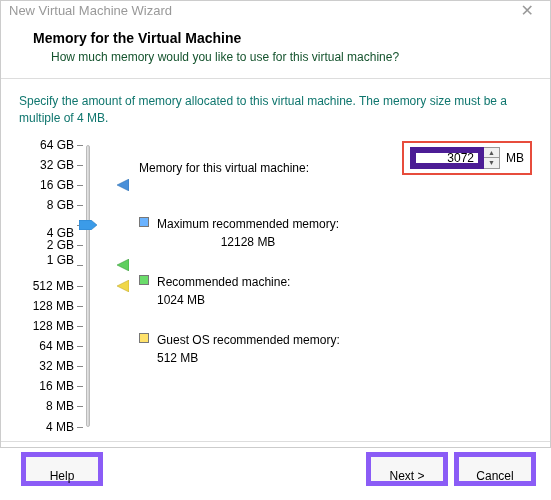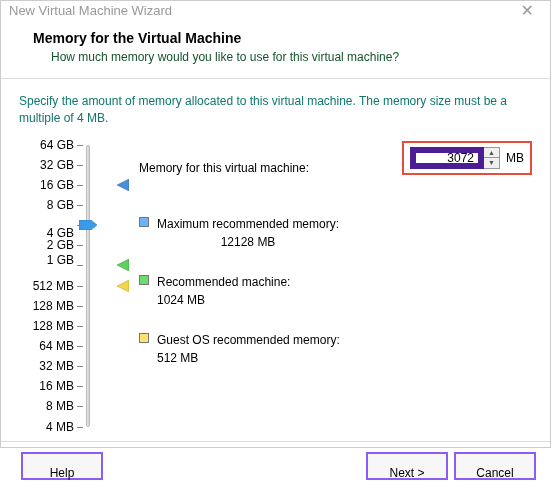--- a/index.html
+++ b/index.html
@@ -33,21 +33,21 @@
 .spin div { flex: 1; display: flex; align-items: center; justify-content: center; font-size: 7px; cursor: pointer; color: #555; }
 .spin div:first-child { border-bottom: 1px solid #999; }
 .mem-unit { margin-left: 6px; font-size: 12px; }
 .legend-item { display: flex; align-items: flex-start; margin-bottom: 12px; font-size: 12px; }
 .legend-sq { width: 10px; height: 10px; border: 1px solid #777; margin-right: 8px; margin-top: 2px; flex-shrink: 0; }
 .legend-text { line-height: 1.5; }
 .legend-val { padding-left: 0; }
 .legend1 { margin-top: 40px; text-align: center; }
 .footer { border-top: 1px solid #ddd; padding: 10px 14px; display: flex; }
 .footer .spacer { flex: 1; }
-.btn { min-width: 82px; height: 26px; border: 2px solid #8b5cf6; background: #f7f7f7; font-size: 12px; cursor: pointer; margin-left: 6px; padding: 12px 12px; }
+.btn { min-width: 82px; height: 26px; border: 5px solid #8b5cf6; background: #f7f7f7; font-size: 12px; cursor: pointer; margin-left: 6px; padding: 12px 12px; }
 </style>
 </head>
 <body>
 
 <div class="window">
   <div class="titlebar">
     <span class="title">New Virtual Machine Wizard</span>
     <span class="close">✕</span>
   </div>
 

